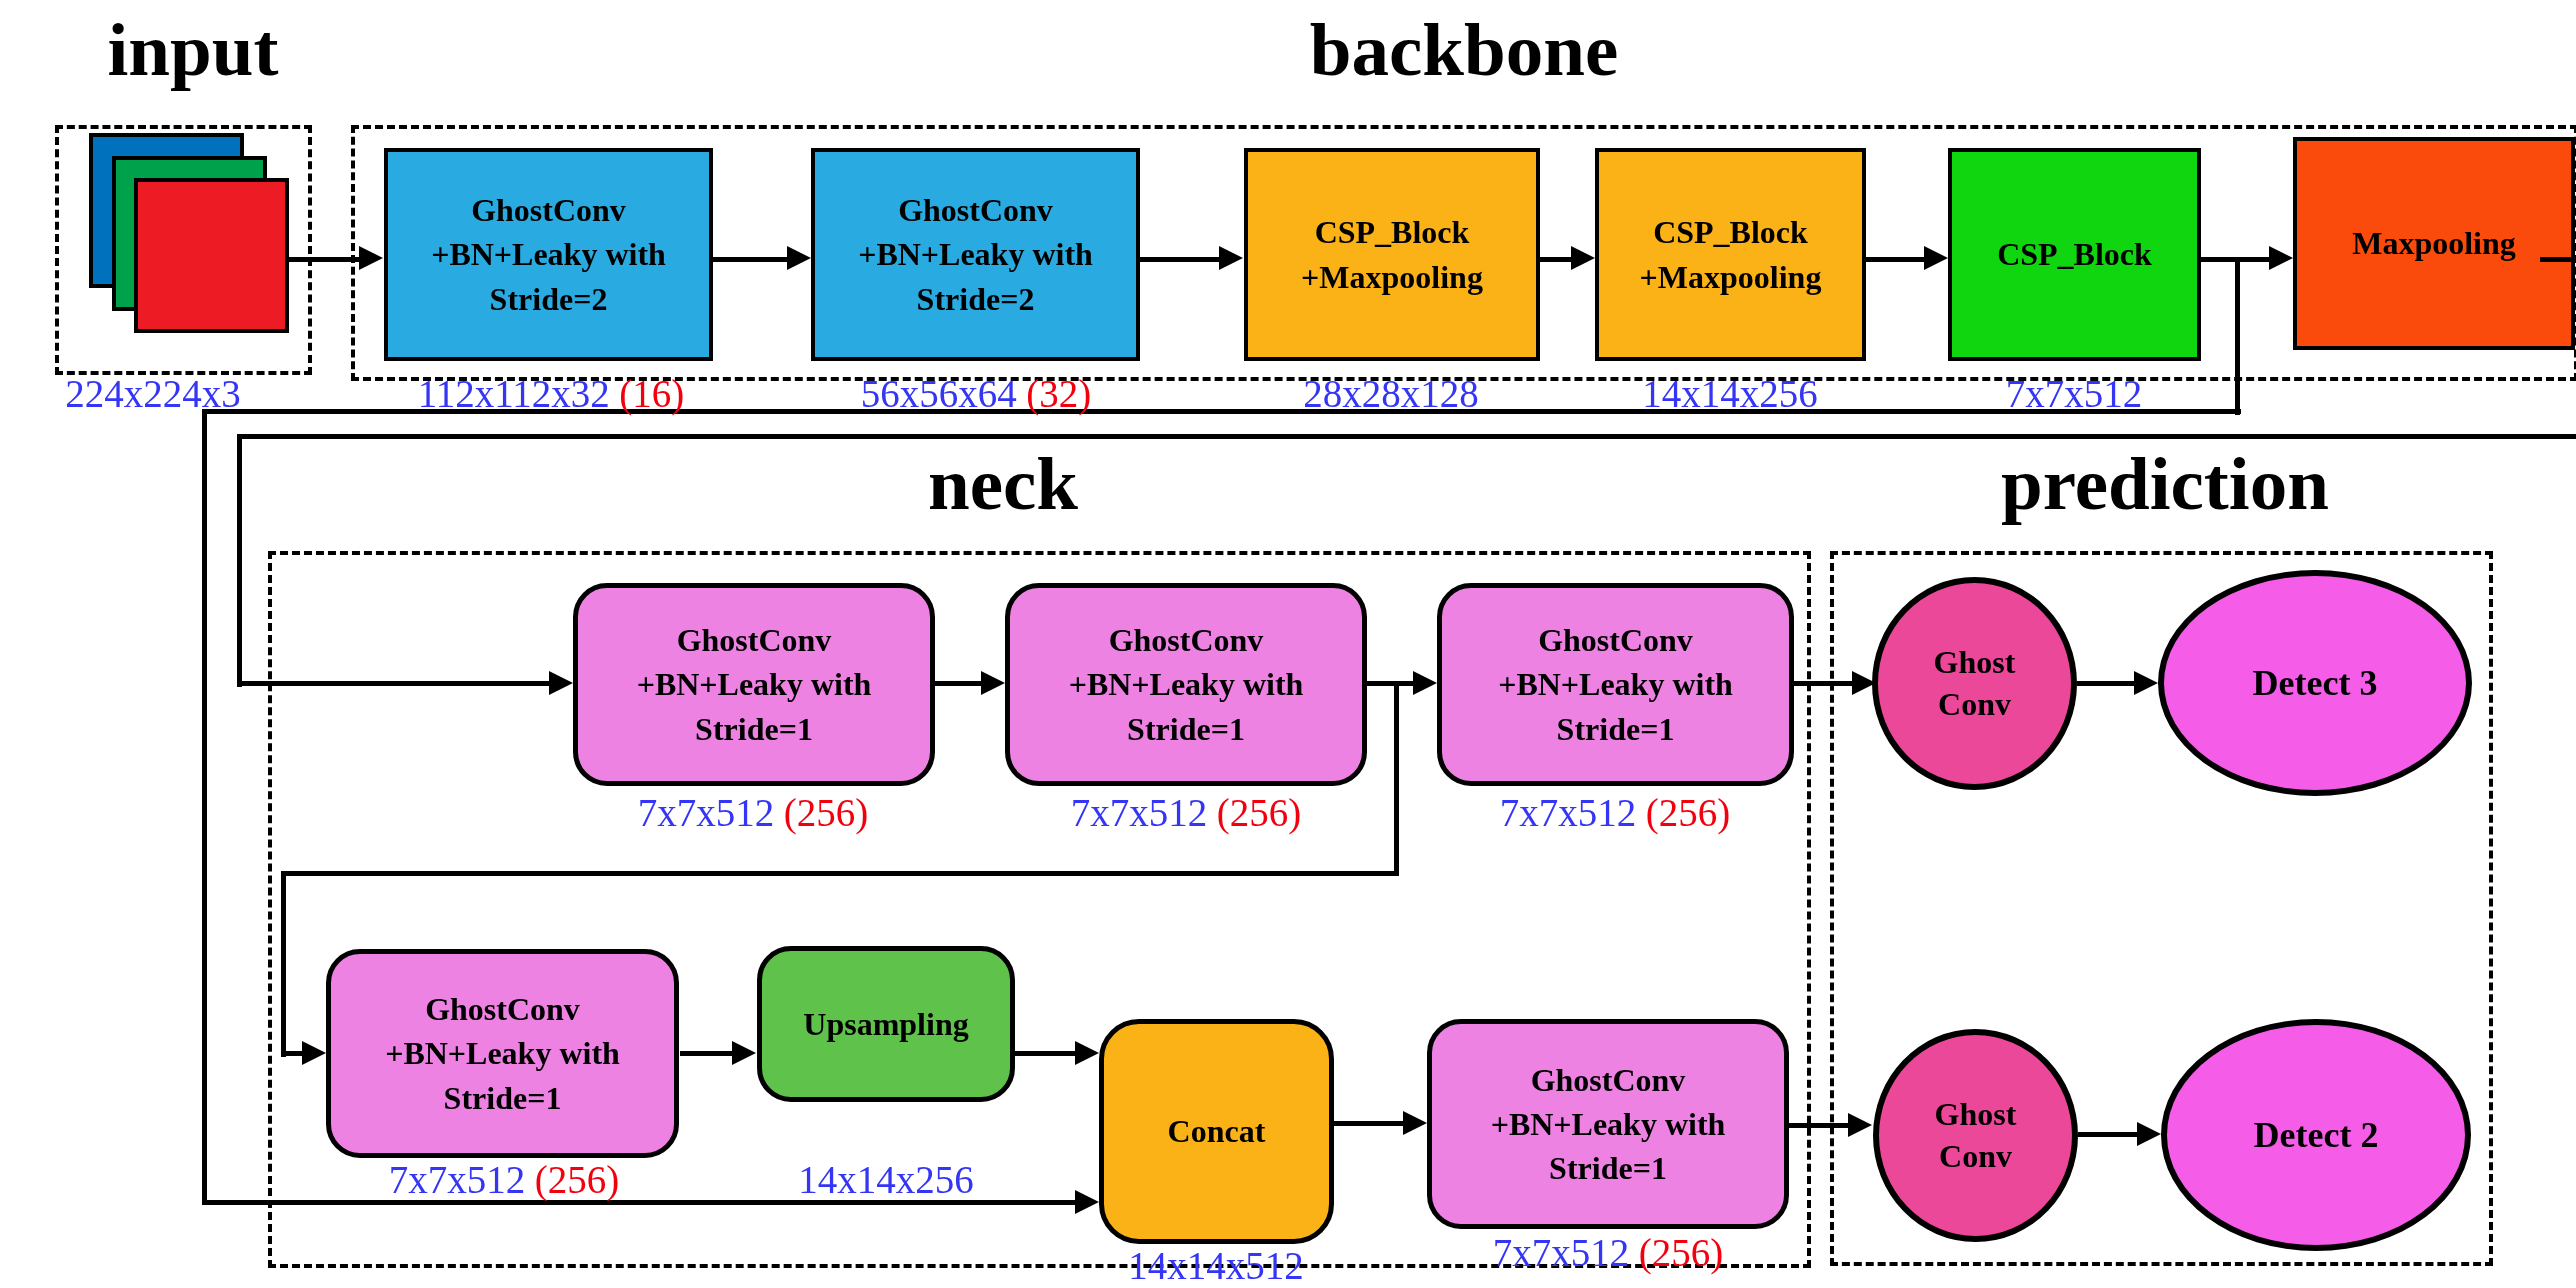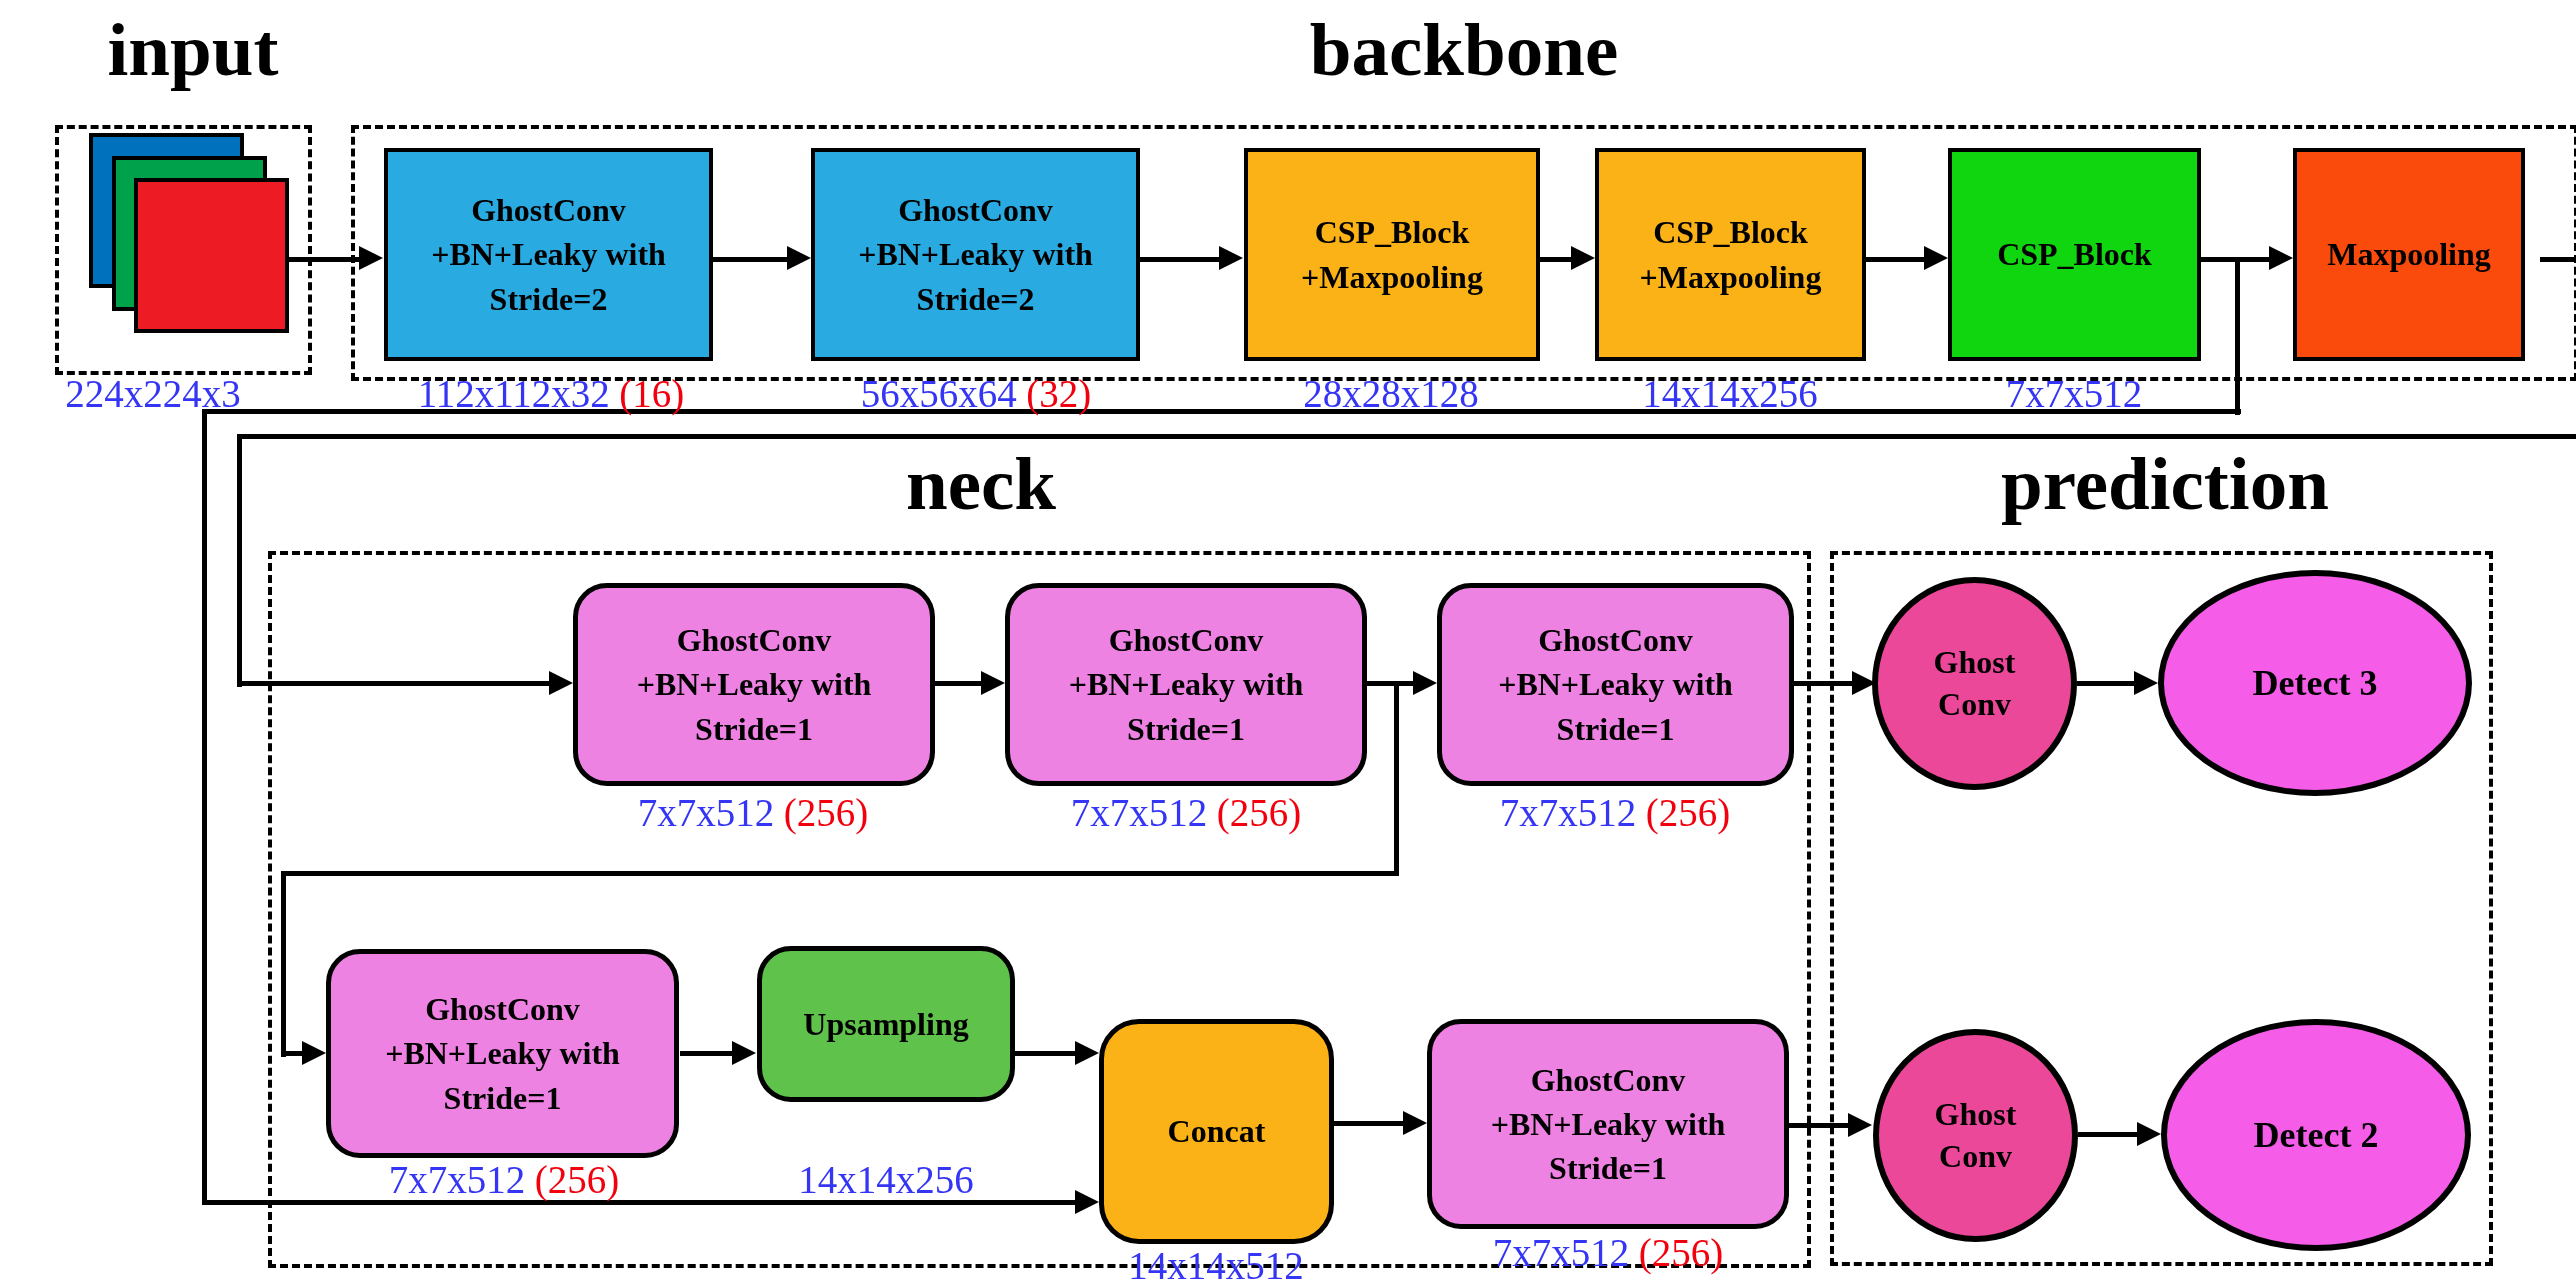--- a/index.html
+++ b/index.html
@@ -50,21 +50,21 @@
   .c-sq-green  { background:#00a14b; }
   .c-sq-red    { background:#ed1c24; }
 </style>
 </head>
 <body>
 
 <div class="canvas">
 
   <div class="title" style="left:154px; top:12px;">input</div>
   <div class="title" style="left:1425px; top:12px;">backbone</div>
-  <div class="title" style="left:942px; top:446px;">neck</div>
+  <div class="title" style="left:964px; top:446px;">neck</div>
   <div class="title" style="left:2126px; top:446px;">prediction</div>
 
   <div class="dashed-box" style="left:16px;  top:125px; width:257px;  height:250px;"></div>
   <div class="dashed-box" style="left:312px; top:125px; width:2227px; height:256px;"></div>
   <div class="dashed-box" style="left:229px; top:551px; width:1543px; height:717px;"></div>
   <div class="dashed-box" style="left:1791px;top:551px; width:663px;  height:715px;"></div>
 
   <div class="sq c-sq-blue" style="left:50px;  top:133px; width:155px; height:155px;"></div>
   <div class="sq c-sq-green" style="left:73px; top:156px; width:155px; height:155px;"></div>
   <div class="sq c-sq-red" style="left:95px; top:178px; width:155px; height:155px;"></div>
@@ -73,21 +73,21 @@
 +BN+Leaky with
 Stride=2</div>
   <div class="block c-cyan" style="left:772px; top:148px; width:329px; height:213px;">GhostConv
 +BN+Leaky with
 Stride=2</div>
   <div class="block c-orange" style="left:1205px; top:148px; width:296px; height:213px;">CSP_Block
 +Maxpooling</div>
   <div class="block c-orange" style="left:1556px; top:148px; width:271px; height:213px;">CSP_Block
 +Maxpooling</div>
   <div class="block c-green" style="left:1909px; top:148px; width:253px; height:213px;">CSP_Block</div>
-  <div class="block c-redorange" style="left:2254px; top:148px; width:232px; height:213px;">Maxpooling</div>
+  <div class="block c-redorange" style="left:2254px; top:137px; width:282px; height:213px;">Maxpooling</div>
 
   <div class="dim" style="left:114px;  top:374px;">
     <span>224x224x3</span>
   </div>
   <div class="dim" style="left:512px;  top:374px;">
     <span>112x112x32</span><span class="extra">(16)</span>
   </div>
   <div class="dim" style="left:937px; top:374px;">
     <span>56x56x64</span><span class="extra">(32)</span>
   </div>

